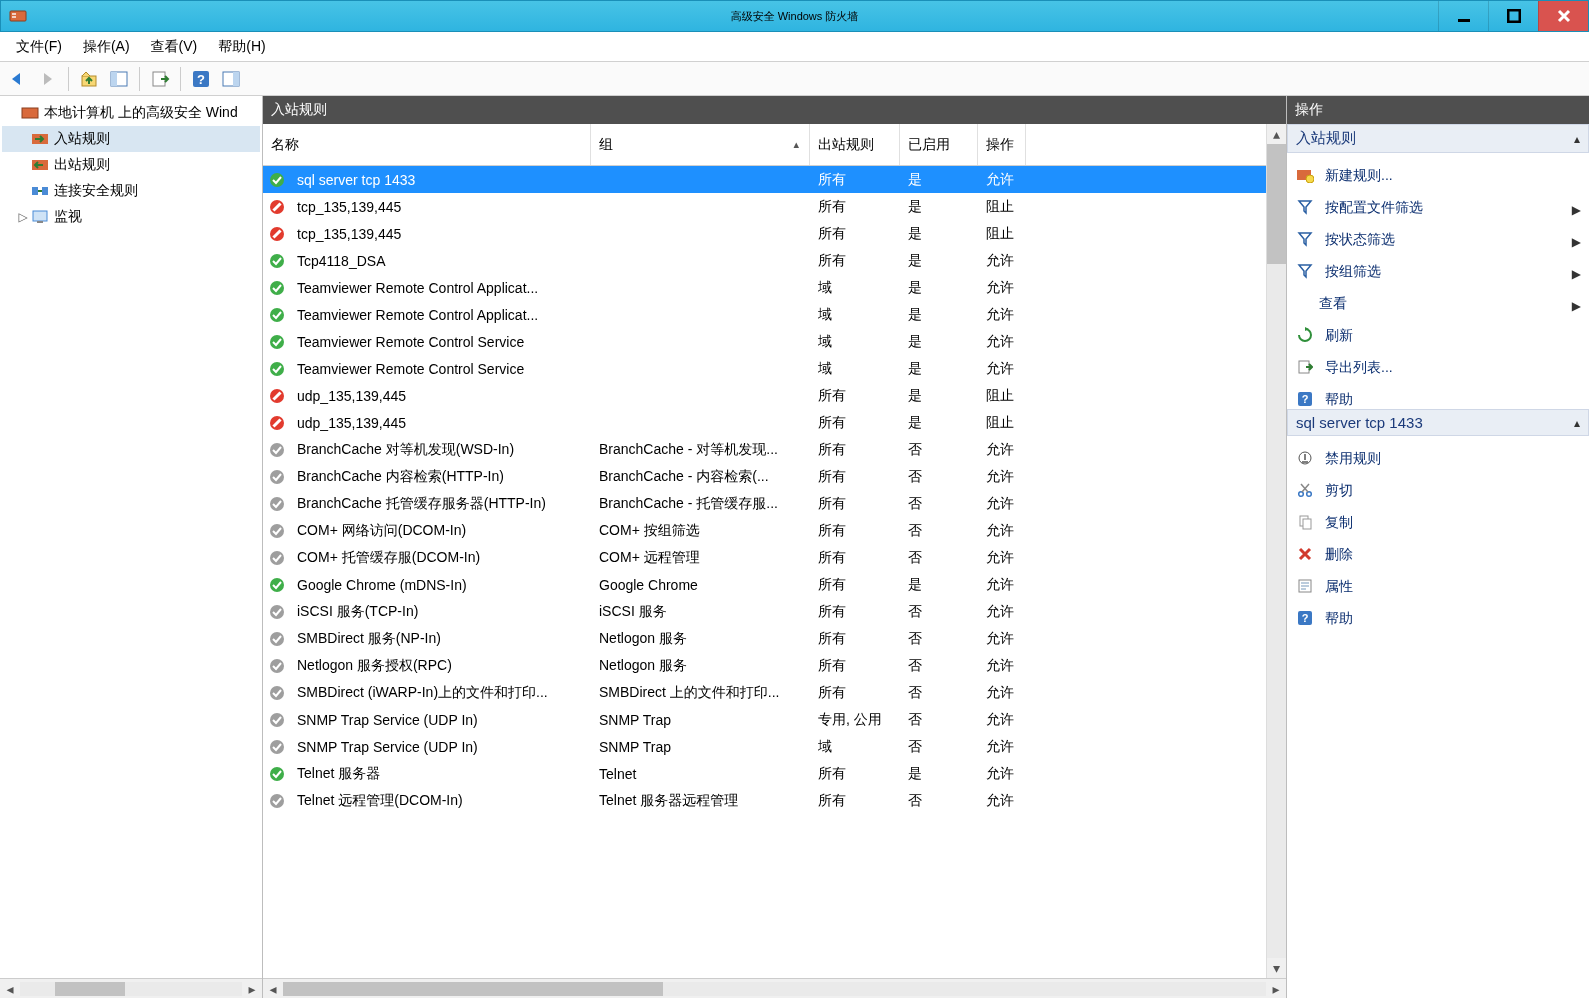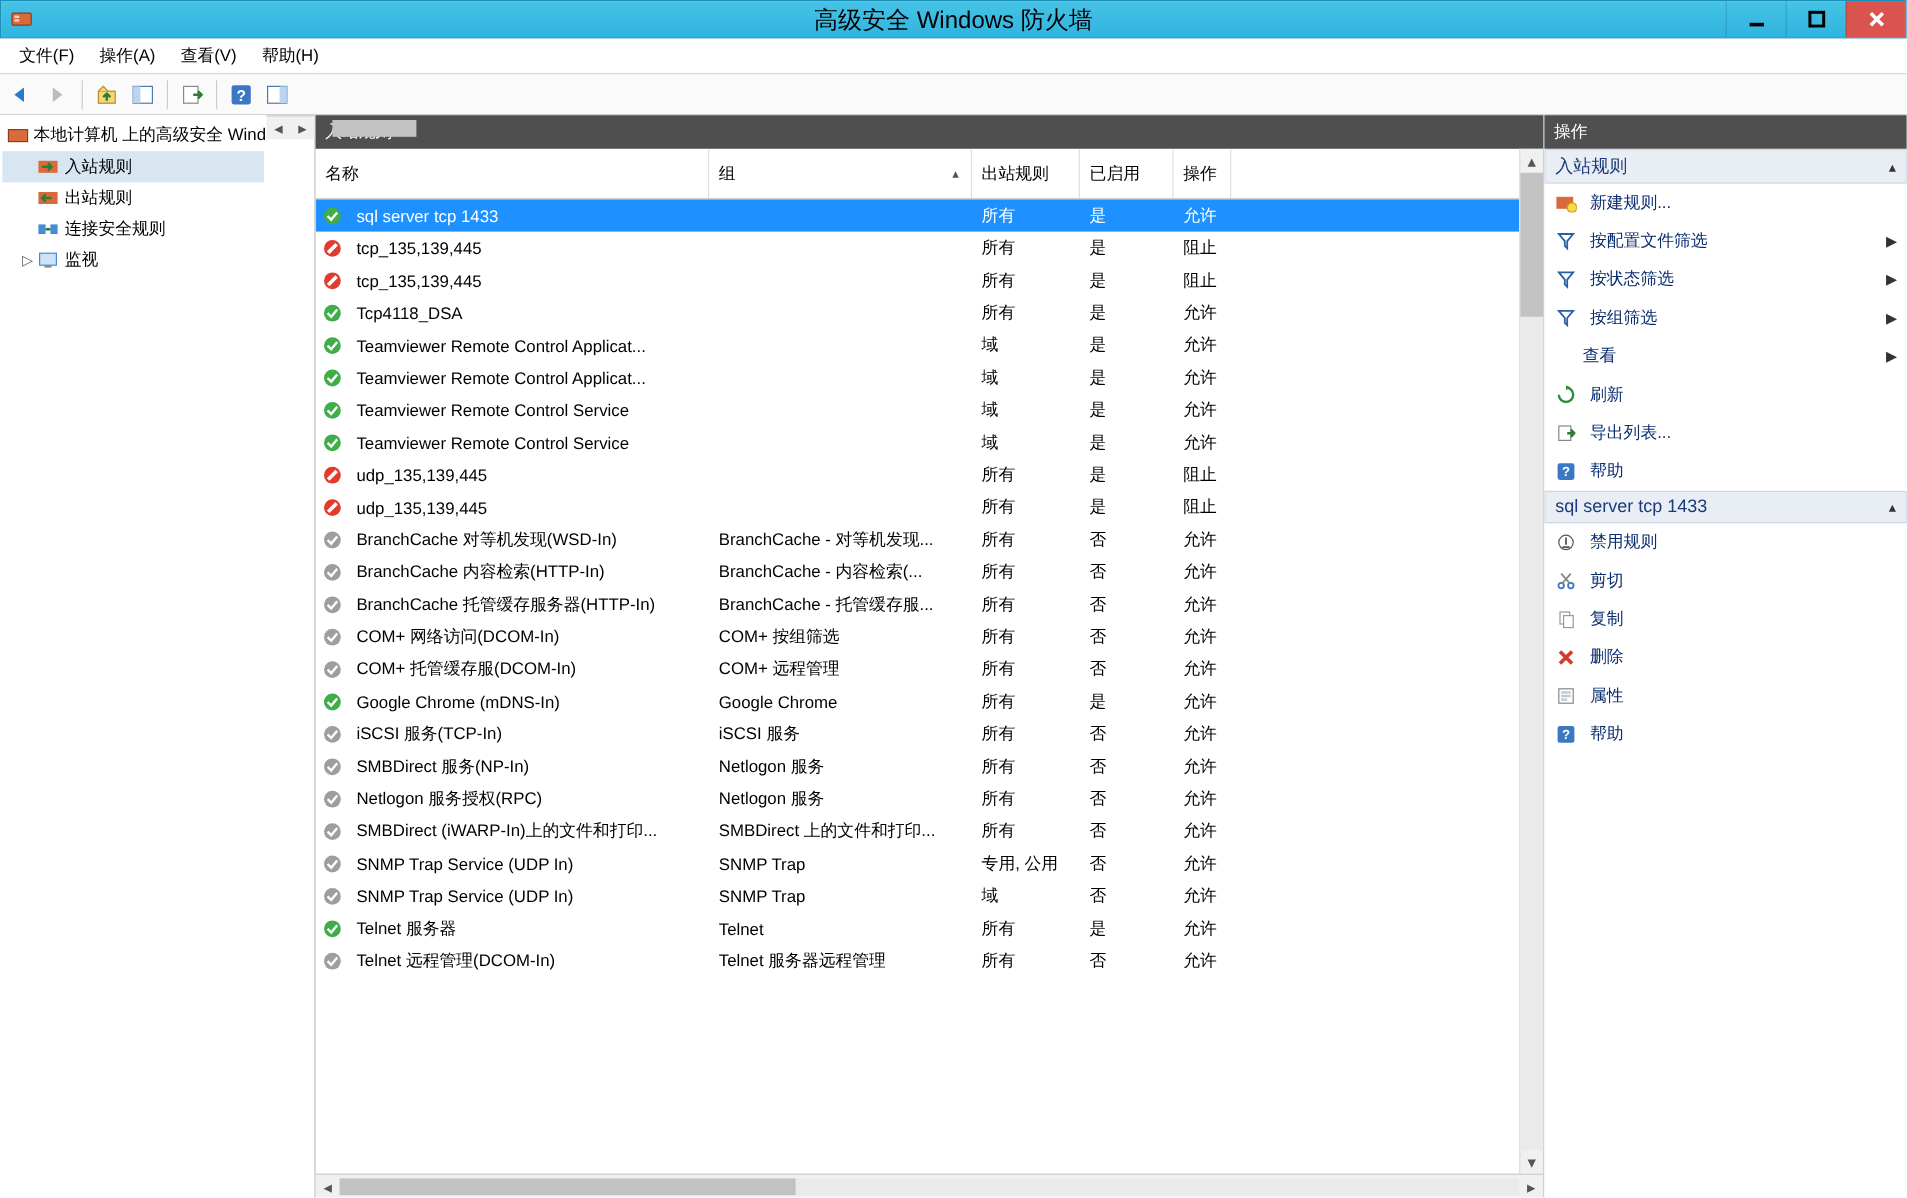--- a/index.html
+++ b/index.html
@@ -1,34 +1,34 @@
 <!DOCTYPE html>
 <html><head>
 <meta charset="utf-8">
 <style>
   html,body{margin:0;padding:0;width:1589px;height:998px;font-family:"Microsoft YaHei","Segoe UI",Tahoma,sans-serif;font-size:14px;color:#000;background:#fff;overflow:hidden}
   *{box-sizing:border-box}
   
   .titlebar{height:32px;background:linear-gradient(#47c3e6,#2fb4e0);display:flex;align-items:center;border:1px solid #1a8fb8;position:relative}
   .titlebar .ticon{width:22px;height:22px;margin:0 6px;display:inline-flex;align-items:center;justify-content:center}
-  .titlebar .title{position:absolute;left:0;right:0;text-align:center;font-size:20px;color:#000;pointer-events:none}
+  .titlebar .title{position:absolute;left:0;right:0;text-align:center;font-size:11px;color:#000;pointer-events:none}
   .winbtns{margin-left:auto;display:flex;height:100%}
   .winbtn{width:50px;height:100%;display:flex;align-items:center;justify-content:center;border-left:1px solid rgba(0,0,0,.15)}
   .winbtn.close{background:#d9534f;color:#fff}
   .winbtn svg{pointer-events:none}
   
   .menubar{height:30px;background:#fff;border-bottom:1px solid #d0d0d0;display:flex;align-items:center;padding:0 6px;gap:1px}
   .menu-item{padding:2px 10px}
   
   .toolbar{height:34px;background:#fafafa;border-bottom:1px solid #d0d0d0;display:flex;align-items:center;padding:0 4px;gap:2px}
   .tb-btn{width:28px;height:28px;display:flex;align-items:center;justify-content:center;border:1px solid transparent}
   .tb-sep{width:1px;height:24px;background:#ccc;margin:0 4px}
   
   .workarea{display:flex;height:calc(998px - 32px - 30px - 34px);background:#fff}
-  .tree-pane{width:263px;border-right:1px solid #bdbdbd;display:flex;flex-direction:row;background:#fff}
+  .tree-pane{width:263px;border-right:1px solid #bdbdbd;display:flex;flex-direction:column;background:#fff}
   .tree{flex:1;overflow:hidden;padding:4px 2px}
   .tree-row{display:flex;align-items:center;height:26px;white-space:nowrap;padding-left:4px}
   .tree-row .exp{width:14px;text-align:center;color:#666;font-size:12px}
   .tree-row .ticn{width:20px;height:18px;display:inline-flex;align-items:center;justify-content:center;margin-right:4px}
   .tree-row.selected{background:#d8e6f2}
   .hscroll{height:20px;border-top:1px solid #ccc;background:#f0f0f0;display:flex;align-items:center}
   .hscroll .harrow{width:20px;height:18px;display:flex;align-items:center;justify-content:center;color:#555}
   .hscroll .htrack{flex:1;height:14px;background:#eaeaea;position:relative}
   .hscroll .hthumb{position:absolute;top:0;height:14px;background:#c2c2c2}
   
@@ -56,21 +56,21 @@
   .gc.action{width:48px}
   .vscroll{width:20px;background:#f0f0f0;border-left:1px solid #ddd;display:flex;flex-direction:column}
   .vscroll .varrow{height:20px;display:flex;align-items:center;justify-content:center;color:#555}
   .vscroll .vtrack{flex:1;background:#eaeaea;position:relative}
   .vscroll .vthumb{position:absolute;left:0;right:0;background:#c2c2c2}
   
   .actions-pane{width:302px;display:flex;flex-direction:column;background:#fff}
   .ap-body{flex:1;border-top:0;overflow:auto}
   .ap-section-h{background:#e9eef5;border:1px solid #cfd7e6;padding:4px 8px;font-size:15px;display:flex;align-items:center;justify-content:space-between;color:#1b3a7a}
   .ap-section-h .caret{font-size:12px;color:#333}
-  .ap-item{display:flex;align-items:center;height:32px;padding:0 8px;gap:10px;color:#0b2e6f}
+  .ap-item{display:flex;align-items:flex-end;height:32px;padding:0 8px;gap:10px;color:#0b2e6f}
   .ap-item .aicn{width:20px;height:20px;display:inline-flex;align-items:center;justify-content:center}
   .ap-item .sub{margin-left:auto;color:#333;font-size:12px}
   .ap-item.indent{padding-left:32px}
   
   svg{display:block}
 </style>
 </head>
 <body>
 
 <div class="titlebar">

